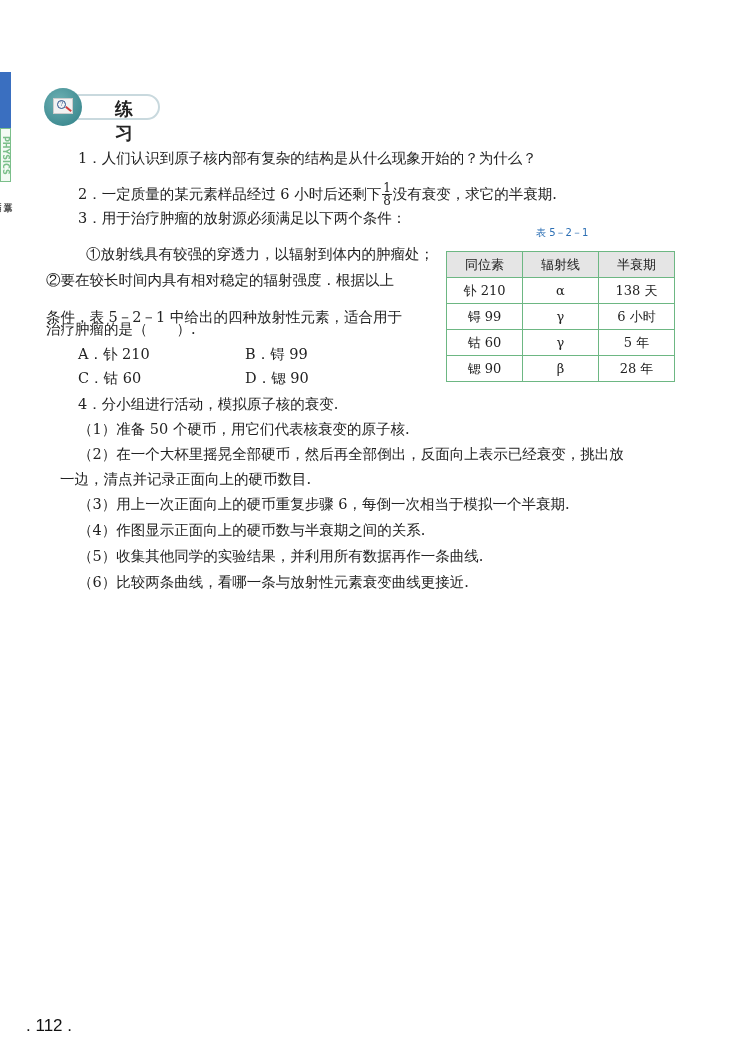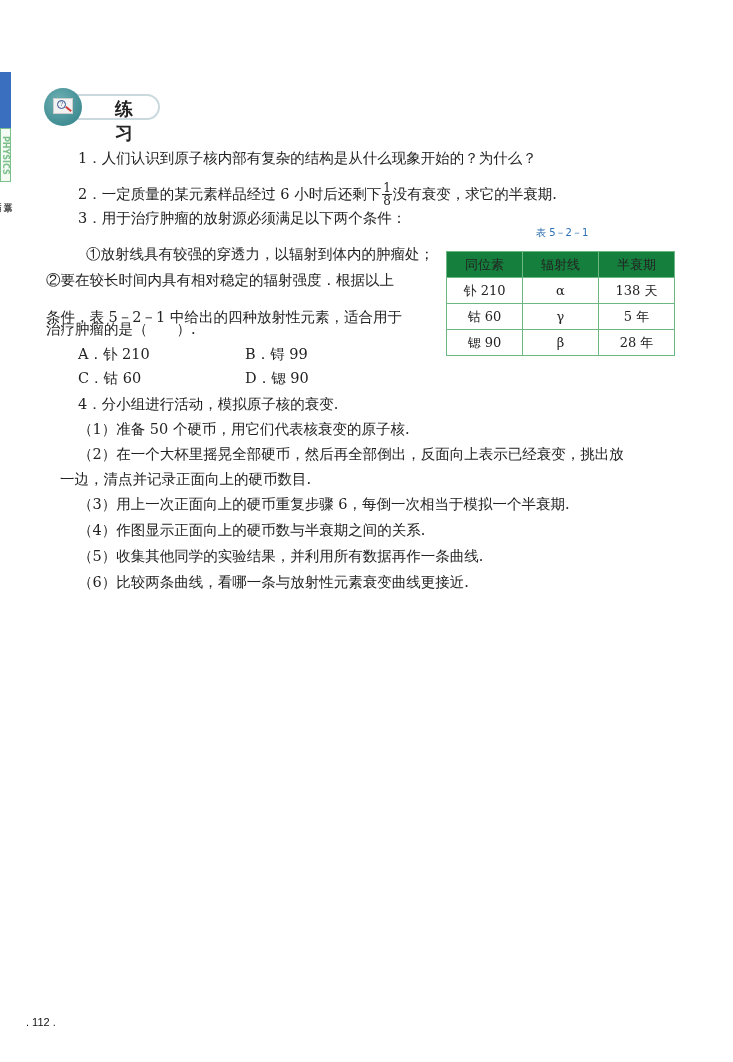--- a/index.html
+++ b/index.html
@@ -33,26 +33,26 @@
   .line { position:absolute; font-size:14.5px; white-space:nowrap; line-height:20px; }
   .frac { display:inline-block; vertical-align:middle; text-align:center; font-size:12px; line-height:12px; margin:0 1px; }
   .frac .num { display:block; border-bottom:1px solid #222; padding:0 1px; }
   .frac .den { display:block; }
 
   .tbl-caption { position:absolute; left:536px; top:226px; font-size:10px; color:#2c6fb4;
                  font-family:"DejaVu Sans",sans-serif; }
   table.iso { position:absolute; left:446px; top:251px; border-collapse:collapse;
               font-size:13px; }
   table.iso th, table.iso td { border:1px solid #6db783; text-align:center; height:25px; padding:0; }
-  table.iso th { background:#15803d; font-weight:normal; }
+  table.iso th { background:#e5e5e5; font-weight:normal; }
   table.iso td:nth-child(1), table.iso th:nth-child(1) { width:75px; }
   table.iso td:nth-child(2), table.iso th:nth-child(2) { width:75px; }
   table.iso td:nth-child(3), table.iso th:nth-child(3) { width:75px; }
 
-  .pageno { position:absolute; left:26px; top:1016px; font-size:11px; font-family:"Liberation Sans",sans-serif; color:#111; }
+  .pageno { position:absolute; left:26px; top:1016px; font-size:17px; font-family:"Liberation Sans",sans-serif; color:#111; }
 </style>
 </head>
 <body>
 
 <div class="side-bar"></div>
 <div class="side-physics">PHYSICS</div>
 <div class="side-chapter">
   <span>第五章</span>
   <span>原子与原子核</span>
 </div>
@@ -92,20 +92,25 @@
     <th>同位素</th>
     <th>辐射线</th>
     <th>半衰期</th>
   </tr>
   <tr>
     <td>钋 210</td>
     <td>α</td>
     <td>138 天</td>
   </tr>
   <tr>
+    <td>锝 99</td>
+    <td>γ</td>
+    <td>6 小时</td>
+  </tr>
+  <tr>
     <td>钴 60</td>
     <td>γ</td>
     <td>5 年</td>
   </tr>
   <tr>
     <td>锶 90</td>
     <td>β</td>
     <td>28 年</td>
   </tr>
 </tbody>

